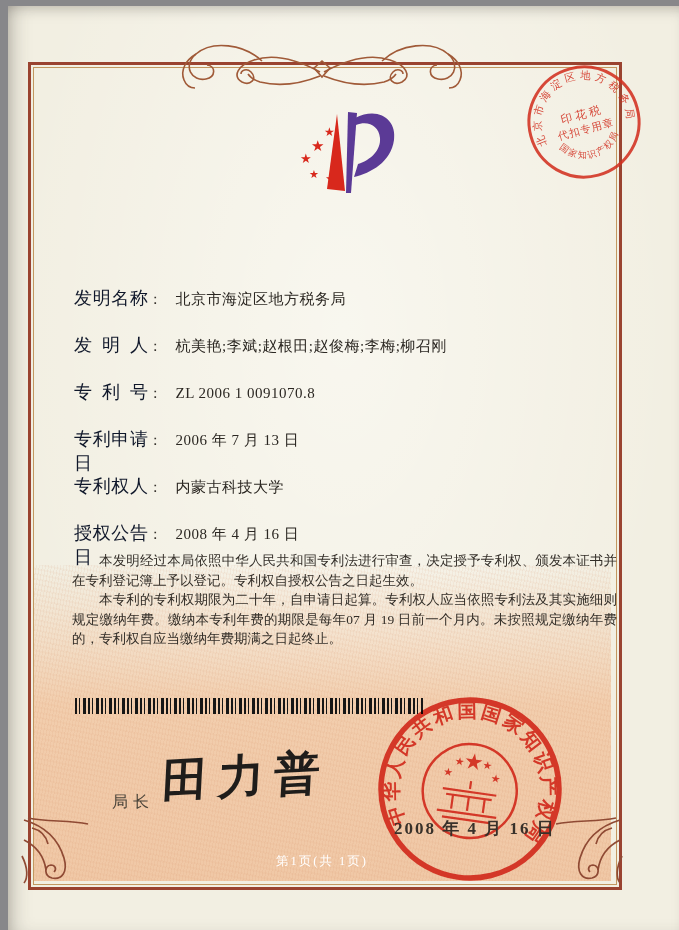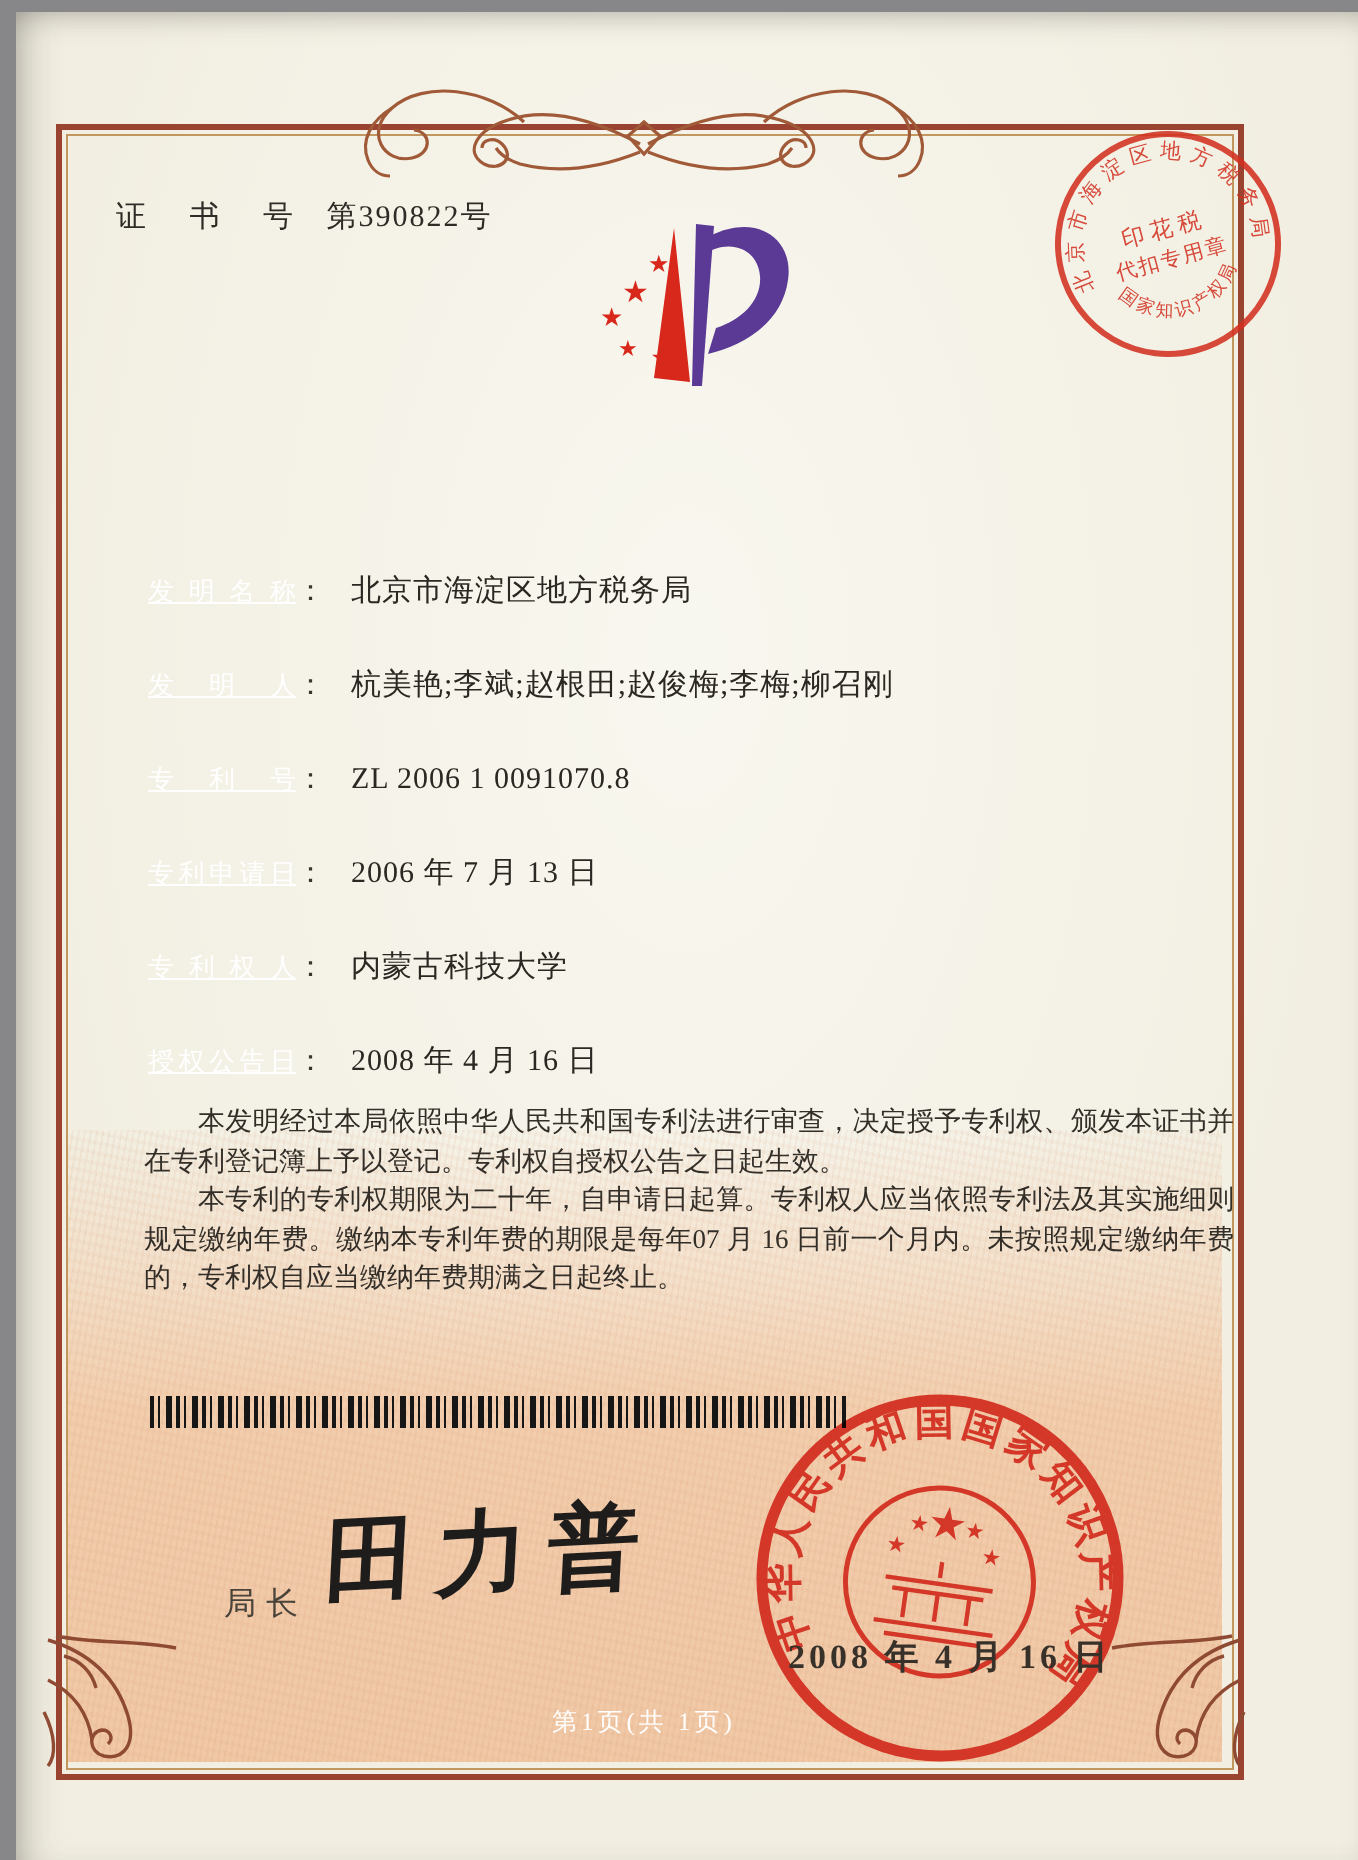--- a/index.html
+++ b/index.html
@@ -40,22 +40,22 @@
   
   .title{
     position:absolute;left:28px;top:206px;width:588px;text-align:center;
     font-size:37px;font-weight:700;color:#242424;letter-spacing:17px;
     text-indent:17px;
   }
   
   .fields{position:absolute;left:74px;top:286px;width:500px;}
   .frow{display:flex;align-items:baseline;height:47px;}
   .frow .flabel{
-    display:inline-block;width:74px;font-size:13px;color:#ffffff;
-    text-align:justify;text-align-last:justify;text-decoration:underline;
+    display:inline-block;width:74px;font-size:18px;color:#0f172a;
+    text-align:justify;text-align-last:justify;
   }
   .frow .fcolon{font-size:14.5px;color:#38342e;}
   .frow .fvalue{margin-left:13px;font-size:15px;color:#2b2722;letter-spacing:.5px;}
   
   .bodytext{
     position:absolute;left:72px;top:551px;width:545px;
     font-size:13.5px;line-height:19.5px;color:#332e28;text-align:justify;
   }
   .bodytext p{margin:0;text-indent:2em;}
   
@@ -123,24 +123,20 @@
     <path d="M6,8 C26,14 40,26 46,46 C50,60 44,68 34,66 C26,64 26,54 33,53 C37,53 39,57 36,60"></path>
     <path d="M6,28 C18,34 26,44 28,58"></path>
     <path d="M10,6 C30,10 50,8 70,12"></path>
     <path d="M4,44 C10,56 10,66 6,71"></path>
     <path d="M14,16 C22,18 28,24 30,32"></path>
   </g>
 </svg>
 
 <div class="content">
 
-  <div class="cert-no">
-    <span class="lbl">证 书 号</span>
-    <span class="val">第390822号</span>
-  </div>
 
   <svg class="logo" width="102" height="96" viewBox="0 0 102 96">
     <text class="star" x="2" y="62" font-size="13" fill="#d8281c">★</text>
     <text class="star" x="13" y="50" font-size="15" fill="#d8281c">★</text>
     <text class="star" x="26" y="35" font-size="12" fill="#d8281c">★</text>
     <text class="star" x="11" y="77" font-size="11" fill="#d8281c">★</text>
     <text class="star" x="27" y="83" font-size="15" fill="#d8281c">★</text>
     <polygon points="39,13 47,90 29,88" fill="#d8281c"></polygon>
     <polygon points="50,11 59,12 53,92 48,92" fill="#5b3a96"></polygon>
     <path d="M57,17 C81,5 99,19 96,39 C93,61 73,72 56,76 L60,63 C73,59 83,49 82,37 C81,25 70,19 58,24 Z" fill="#5b3a96"></path>
@@ -191,21 +187,21 @@
     </div>
     <div class="frow">
       <span class="flabel">授权公告日</span>
         <span class="fcolon">：</span>
       <span class="fvalue">2008 年 4 月 16 日</span>
     </div>
   </div>
 
   <div class="bodytext">
     <p>本发明经过本局依照中华人民共和国专利法进行审查，决定授予专利权、颁发本证书并在专利登记簿上予以登记。专利权自授权公告之日起生效。</p>
-    <p>本专利的专利权期限为二十年，自申请日起算。专利权人应当依照专利法及其实施细则规定缴纳年费。缴纳本专利年费的期限是每年07 月 16 日前一个月内。未按照规定缴纳年费的，专利权自应当缴纳年费期满之日起终止。</p>
+    <p>本专利的专利权期限为二十年，自申请日起算。专利权人应当依照专利法及其实施细则规定缴纳年费。缴纳本专利年费的期限是每年07 月 19 日前一个月内。未按照规定缴纳年费的，专利权自应当缴纳年费期满之日起终止。</p>
   </div>
 
   <div class="barcode"></div>
 
   <div class="director">局长</div>
   <div class="sig-name">田力普</div>
 
   <svg class="office-seal" width="192" height="192" viewBox="0 0 192 192">
     <g transform="rotate(8 96 96)" fill="#d22f20">
       <circle cx="96" cy="96" r="89" fill="none" stroke="#d22f20" stroke-width="5.5"></circle>

